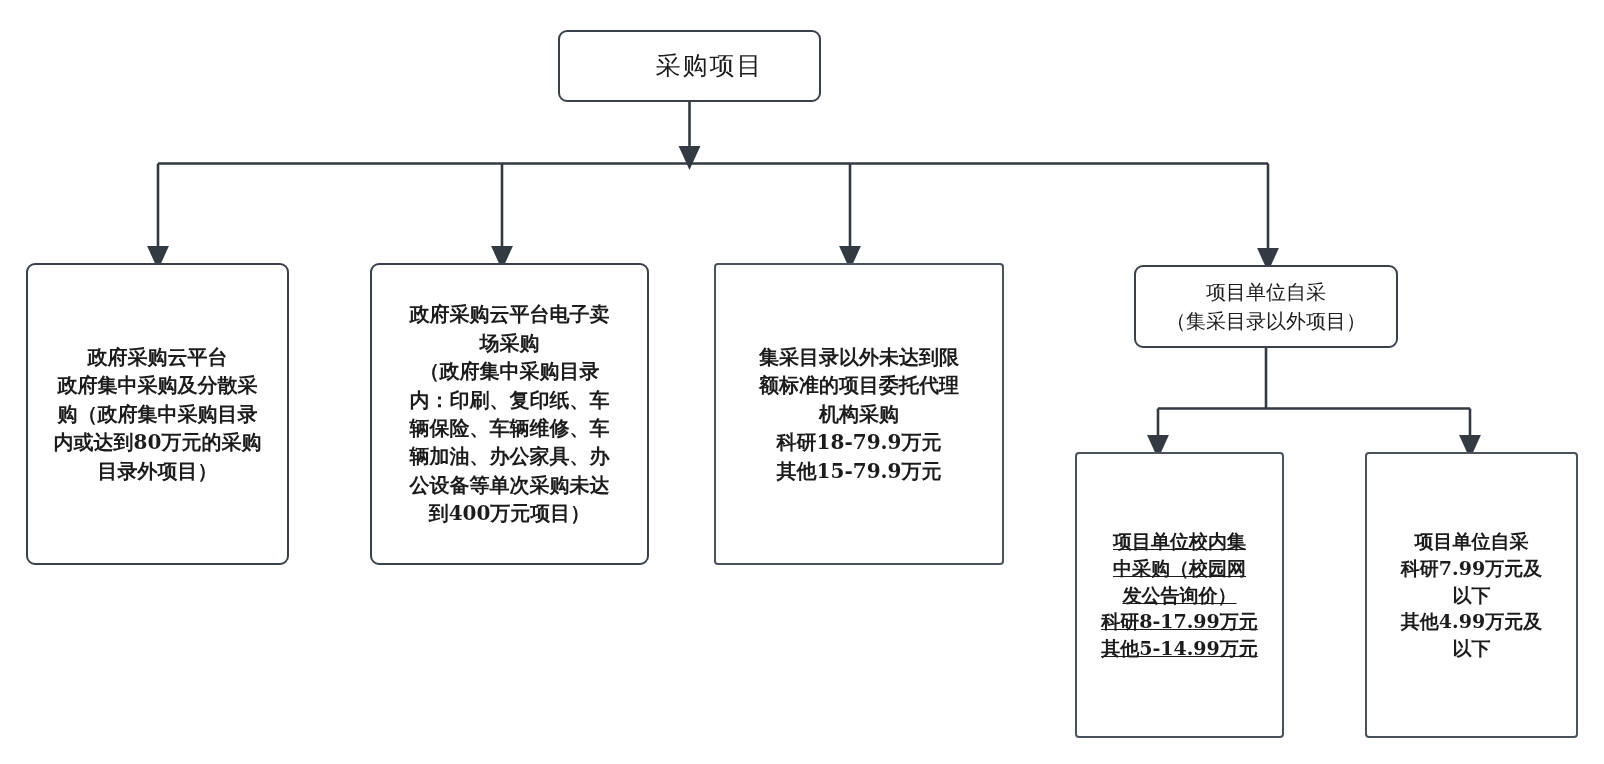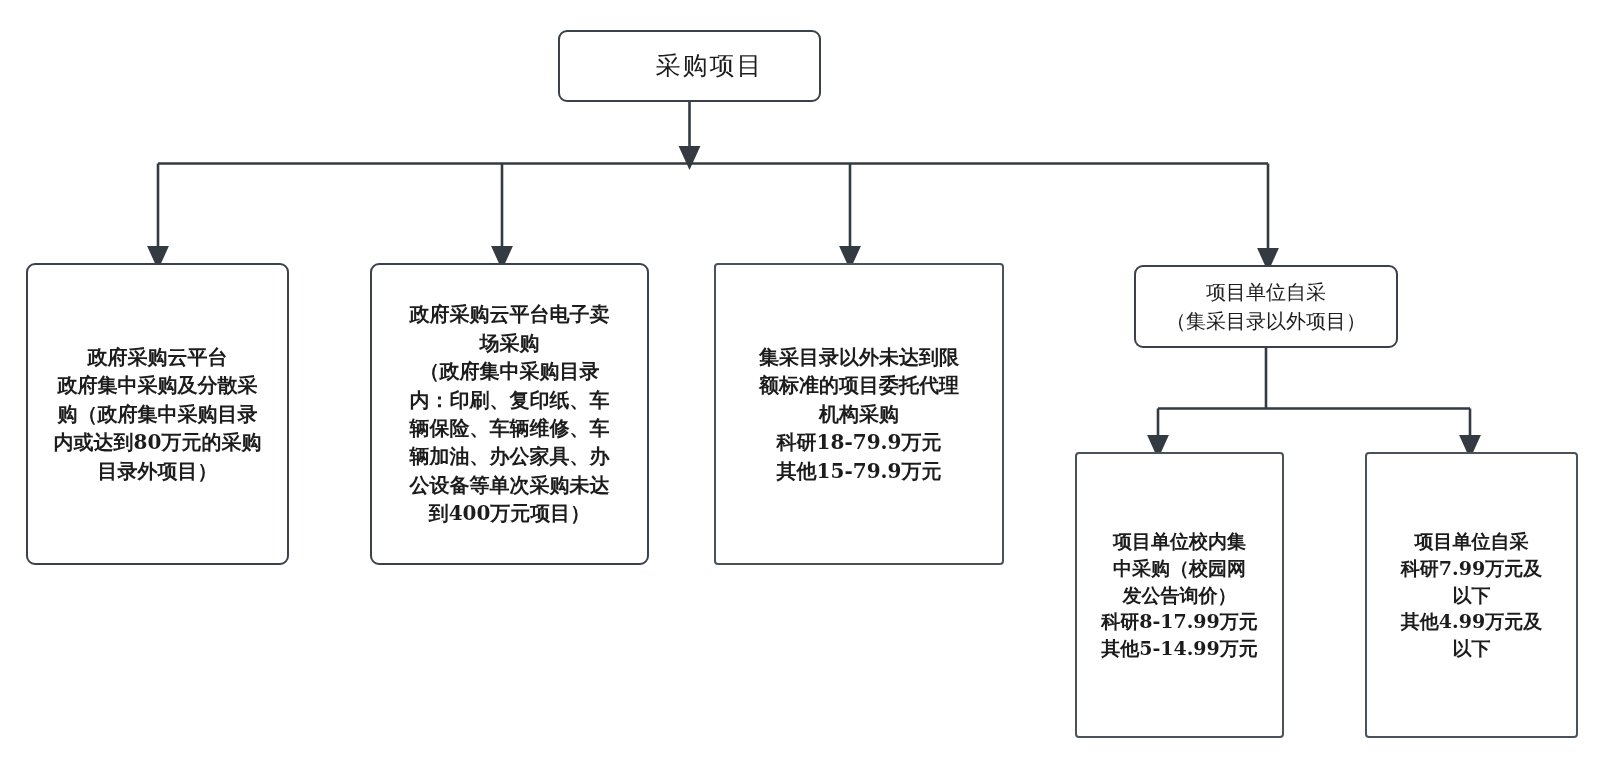--- a/index.html
+++ b/index.html
@@ -28,21 +28,21 @@
     z-index:2;
   }
   .node.round{border-radius:9px;}
   .node.sq{border-radius:4px;border-color:#4a525c;}
 
   #node-root{left:558px;top:30px;width:263px;height:72px;font-size:25px;font-weight:400;letter-spacing:2px;padding-left:40px;}
   #node-c1{left:26px;top:263px;width:263px;height:302px;font-size:20px;padding:8px 6px;}
   #node-c2{left:370px;top:263px;width:279px;height:302px;font-size:20px;padding:0 8px;}
   #node-c3{left:714px;top:263px;width:290px;height:302px;font-size:20px;padding:0 8px;}
   #node-c4{left:1134px;top:265px;width:264px;height:83px;font-size:20px;font-weight:400;padding:0 4px;}
-  #node-c5{left:1075px;top:452px;width:209px;height:286px;font-size:19px;padding:0 0;}
+  #node-c5{left:1075px;top:452px;width:209px;height:286px;font-size:19px;padding:0 0;text-decoration:underline;}
   #node-c6{left:1365px;top:452px;width:213px;height:286px;font-size:19px;padding:0 4px;}
 
   .node-text{display:block;width:100%;}
 </style>
 </head>
 <body>
 
 <div id="canvas">
 
   <svg id="wires" viewBox="0 0 1604 764" xmlns="http://www.w3.org/2000/svg">

